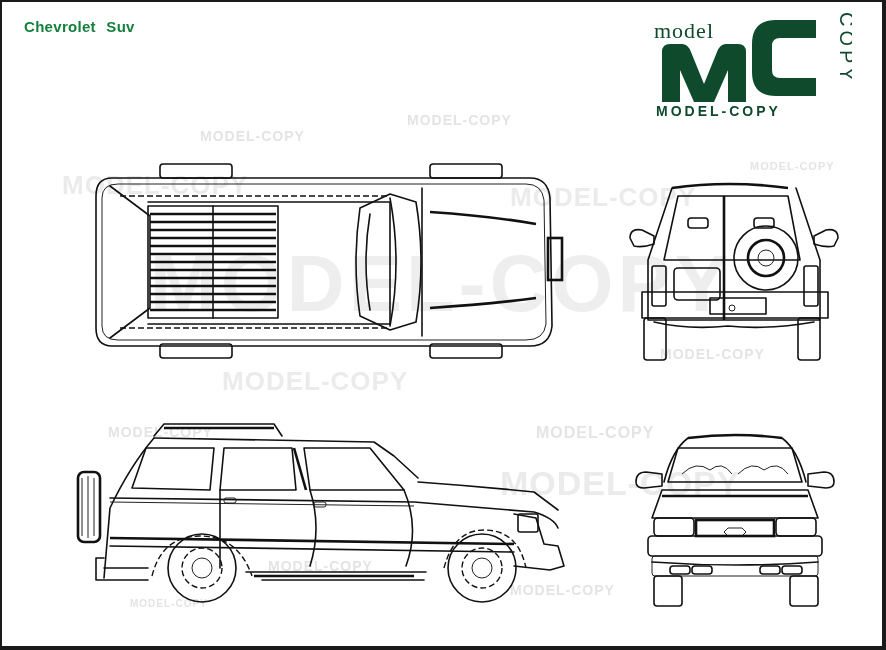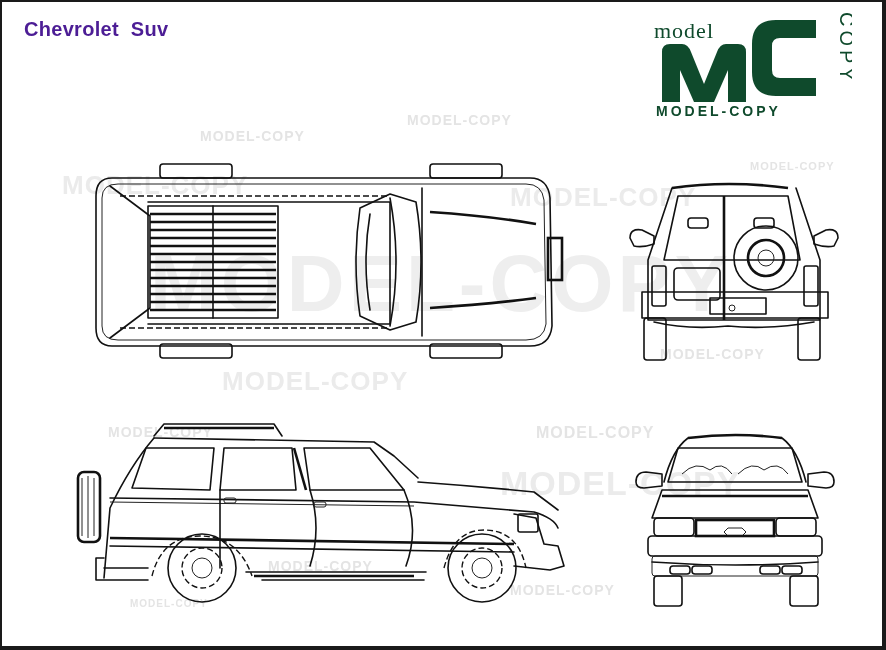--- a/index.html
+++ b/index.html
@@ -1,18 +1,18 @@
 <!DOCTYPE html>
 <html><head>
 <meta charset="utf-8">
 <style>
   html, body { margin:0; padding:0; background:#ffffff; }
   body { width:886px; height:650px; overflow:hidden; position:relative; font-family:"Liberation Sans", sans-serif; }
   .frame { position:absolute; left:0; top:0; width:886px; height:650px; box-sizing:border-box; border:2px solid #1a1a1a; border-right-width:4px; border-bottom-width:4px; background:#fff; }
-  .title { position:absolute; left:24px; top:18px; font-size:20px; font-weight:bold; color:#4c1d95; letter-spacing:0.3px; word-spacing:6px; }
+  .title { position:absolute; left:24px; top:18px; font-size:15px; font-weight:bold; color:#15803d; letter-spacing:0.3px; word-spacing:6px; }
   .logo { position:absolute; left:652px; top:12px; width:200px; height:108px; }
   .wm { position:absolute; font-family:"Liberation Sans", sans-serif; font-weight:bold; color:#e6e6e6; white-space:nowrap; letter-spacing:1px; pointer-events:none; }
   .wm.sm { font-size:14px; color:#e4e4e4; }
   .wm.md { font-size:26px; color:#ebebeb; }
   .wm.lg { font-size:80px; color:#eeeeee; letter-spacing:4px; }
   .view { position:absolute; }
   svg .ln { fill:none; stroke:#111; stroke-width:1.6; stroke-linejoin:round; stroke-linecap:round; }
   svg .th { fill:none; stroke:#111; stroke-width:2.6; }
   svg .fn { fill:none; stroke:#222; stroke-width:1; }
   svg .ds { fill:none; stroke:#111; stroke-width:1.4; stroke-dasharray:6 3; }

